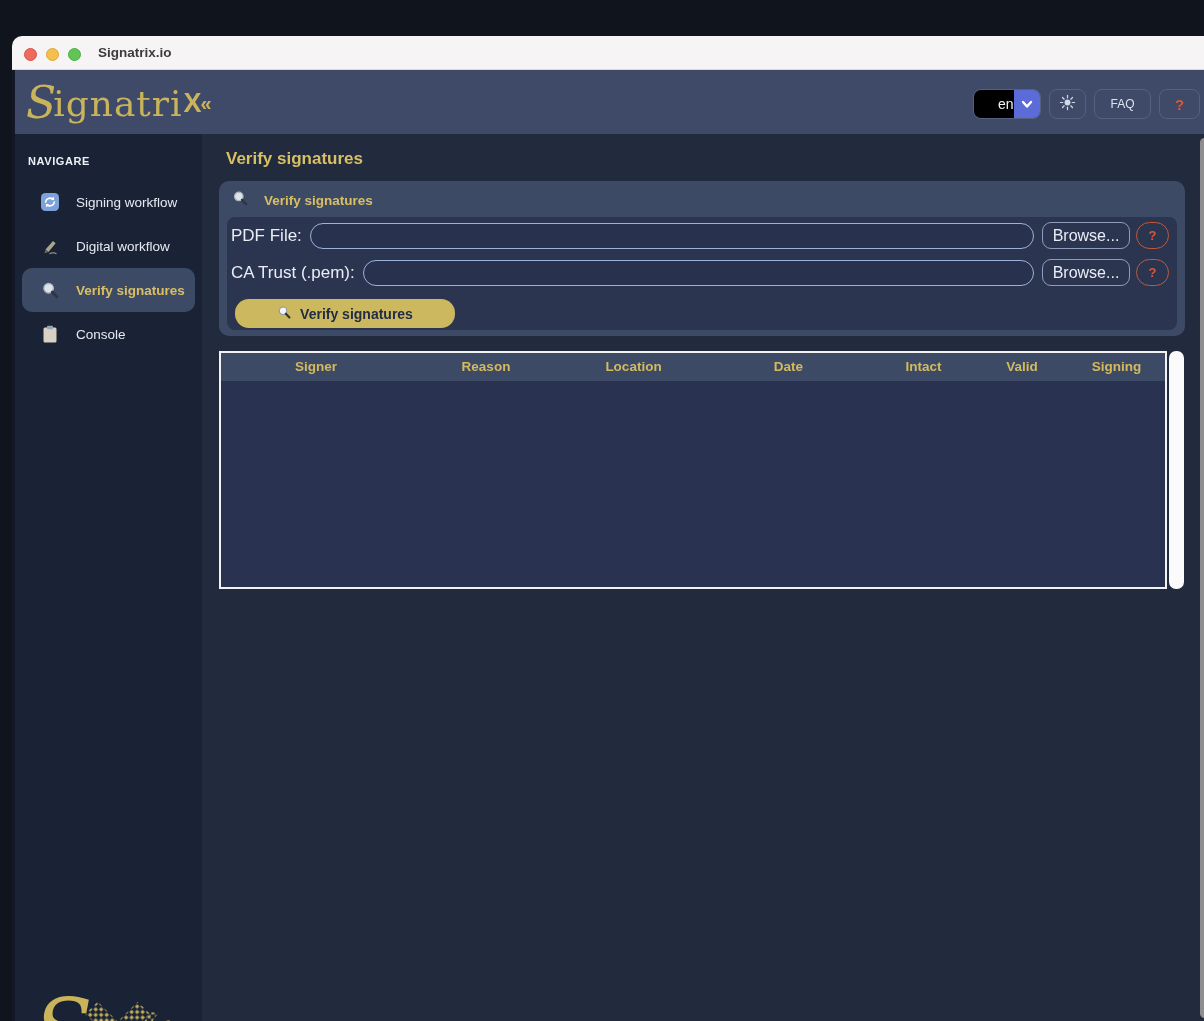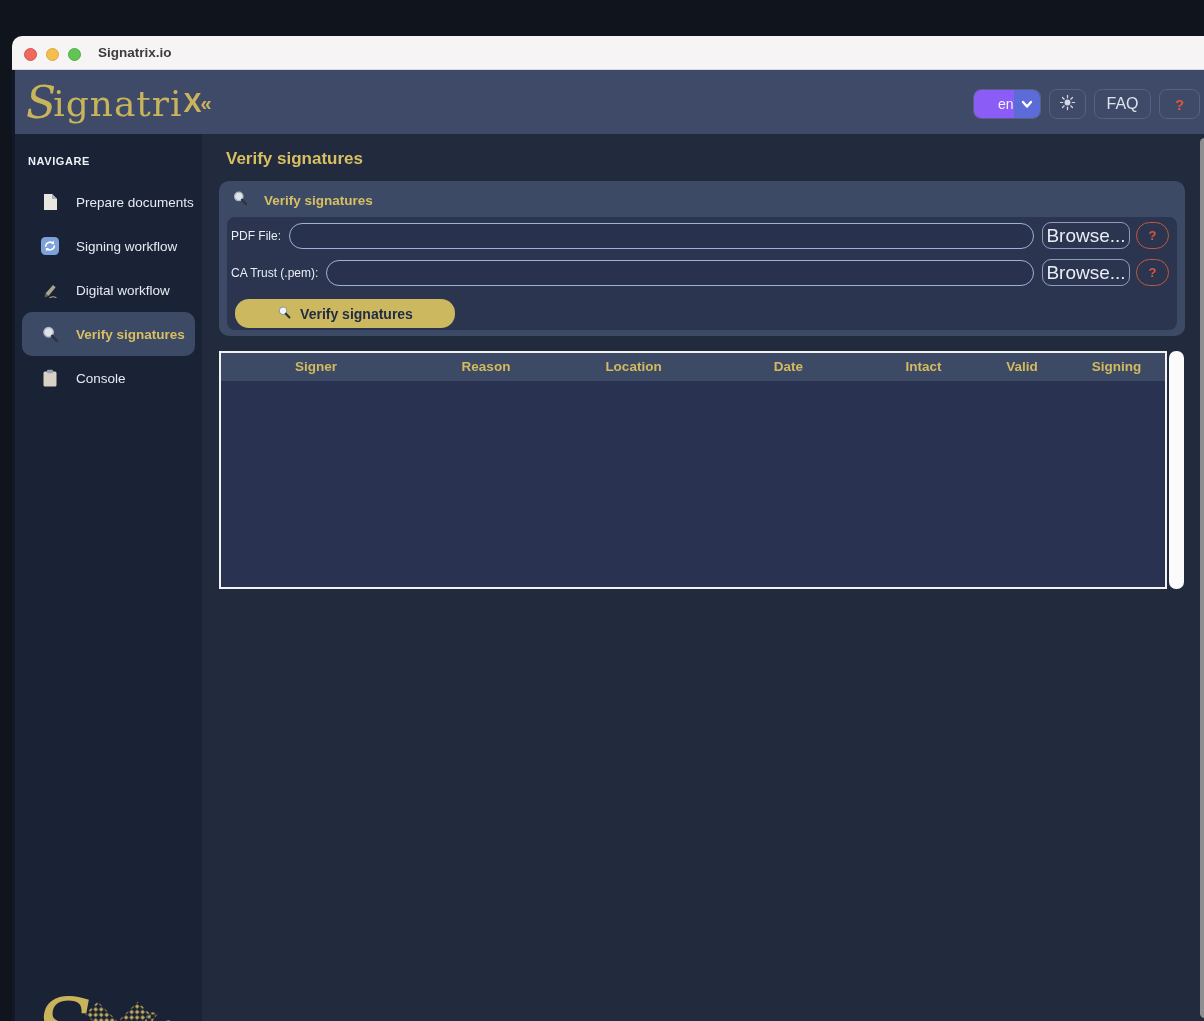--- a/index.html
+++ b/index.html
@@ -17,23 +17,23 @@
   
   .header { position:absolute; left:0; top:34px; width:1204px; height:64px; background:#3e4a68; }
   .logo { position:absolute; left:14px; top:8px; height:50px; display:flex; align-items:center; color:#c9b45c; }
   .logo-s { font-family:"DejaVu Serif", serif; font-style:italic; font-size:44px; line-height:44px; margin-right:-3px; }
   .logo-rest { font-family:"DejaVu Serif", serif; font-size:36px; letter-spacing:1px; }
   .logo-x { font-size:27px; font-weight:bold; margin-left:1px; }
   .logo-chev { font-size:20px; font-weight:bold; margin-left:-1px; letter-spacing:-2px; }
   .tagline { position:absolute; left:175px; top:24px; font-size:15px; color:#ccd4e3; }
   .hdr-ctrls { position:absolute; right:16px; top:19px; display:flex; gap:8px; align-items:center; }
   .lang { display:flex; width:68px; height:30px; border-radius:8px; overflow:hidden; border:1px solid #55617f; cursor:pointer; }
-  .lang-val { width:40px; background:#8b5cf6; color:#f0f3f8; font-size:14px; display:flex; align-items:center; justify-content:center;padding-left:24px; }
+  .lang-val { width:40px; background:#000000; color:#f0f3f8; font-size:14px; display:flex; align-items:center; justify-content:center;padding-left:24px; }
   .lang-btn { width:28px; background:#5b6cd8; display:flex; align-items:center; justify-content:center; }
-  .hbtn { height:30px; border-radius:8px; border:1px solid #55617f; background:transparent; color:#dde3ee; font-size:16px; font-family:"Liberation Sans", sans-serif; display:flex; align-items:center; justify-content:center; cursor:pointer; }
+  .hbtn { height:30px; border-radius:8px; border:1px solid #55617f; background:transparent; color:#dde3ee; font-size:12px; font-family:"Liberation Sans", sans-serif; display:flex; align-items:center; justify-content:center; cursor:pointer; }
   .hbtn.sun { width:37px; }
   .hbtn.faq { width:57px; }
   .hbtn.help { width:41px; color:#d8573a; font-weight:bold; font-size:15px; }
 
   
   .sidebar { position:absolute; left:0; top:98px; width:190px; height:899px; background:#1a2335; }
   .left-edge { position:absolute; left:0; top:34px; width:3px; height:987px; background:#121827; z-index:5; }
   .nav-label { position:absolute; left:16px; top:21px; font-size:11px; font-weight:bold; letter-spacing:0.6px; color:#eef1f6; }
   .nav-list { position:absolute; left:0; top:46px; width:190px; }
   .nav-item { height:44px; margin:0 7px 0 10px; border-radius:10px; display:flex; align-items:center; padding-left:18px; gap:16px; cursor:pointer; }
@@ -45,23 +45,23 @@
   .side-logo { position:absolute; left:50%; top:853px; transform:translateX(-50%); }
 
   
   .main { position:absolute; left:190px; top:98px; width:1014px; height:899px; background:#212b3d; }
   .page-title { position:absolute; left:24px; top:15px; font-size:17px; font-weight:bold; color:#d9bf63; }
   .panel { position:absolute; left:17px; top:47px; width:966px; height:155px; background:#3d4a66; border-radius:10px; }
   .panel-legend { position:absolute; left:13px; top:9px; display:flex; align-items:center; gap:15px; }
   .panel-legend .ltxt { font-size:13.5px; font-weight:bold; color:#d9bf63; }
   .form { position:absolute; left:8px; top:36px; width:950px; height:113px; background:#2b3550; border-radius:8px; padding:5px 8px 0 4px; }
   .frow { display:flex; align-items:center; height:27px; margin-bottom:10px; }
-  .frow label { font-size:12px; color:#e9edf6; margin-right:8px; white-space:nowrap; }
+  .frow label { font-size:17px; color:#e9edf6; margin-right:8px; white-space:nowrap; }
   .frow input { flex:1; height:26px; border-radius:13px; background:#28324e; border:1.5px solid #9db2da; outline:none; color:#e9edf6; font-size:13px; padding:0 12px; margin-right:8px; }
-  .browse { width:88px; height:27px; border-radius:9px; border:1px solid #8f9cbb; background:transparent; color:#e9edf6; font-size:19px; font-family:"Liberation Sans", sans-serif; cursor:pointer; margin-right:6px; flex:0 0 88px; }
+  .browse { width:88px; height:27px; border-radius:9px; border:1px solid #8f9cbb; background:transparent; color:#e9edf6; font-size:16px; font-family:"Liberation Sans", sans-serif; cursor:pointer; margin-right:6px; flex:0 0 88px; }
   .help-oval { width:33px; height:27px; border-radius:14px; border:1.5px solid #bf5a3c; background:transparent; color:#d8573a; font-size:13px; font-weight:bold; font-family:"Liberation Sans", sans-serif; cursor:pointer; flex:0 0 33px; }
   .verify-btn { margin:13px 0 0 4px; width:220px; height:29px; border-radius:14px; border:none; background:#ccb95f; display:flex; align-items:center; justify-content:center; gap:8px; cursor:pointer; }
   .verify-btn .vtxt { font-size:14px; font-weight:bold; color:#222c45; font-family:"Liberation Sans", sans-serif; }
 
   
   .vtable { position:absolute; left:17px; top:217px; width:948px; height:238px; border:2px solid #f2f2f2; background:#293250; }
   .thead { display:flex; height:28px; background:#3d4a66; }
   .thead .th { line-height:28px; text-align:center; font-size:13.5px; font-weight:bold; color:#d3ba5e; }
   .c0{width:190px}.c1{width:150px}.c2{width:145px}.c3{width:165px}.c4{width:105px}.c5{width:92px}.c6{width:97px}
   .tbody { height:206px; }
@@ -122,29 +122,20 @@
       <button class="hbtn faq">FAQ</button>
       <button class="hbtn help">?</button>
     </div>
   </div>
 
   <div class="left-edge"></div>
 
   <div class="sidebar">
     <div class="nav-label">NAVIGARE</div>
     <div class="nav-list">
-      <div class="nav-item">
-        <span class="nicon">
-          <svg width="17" height="18" viewBox="0 0 17 18">
-              <path d="M2 1 h8 l5 5 v11 h-13 z" fill="#e9e6df"></path>
-              <path d="M10 1 l5 5 h-5 z" fill="#aab2c2"></path>
-            </svg>
-        </span>
-        <span class="nlabel">Prepare documents</span>
-      </div>
       <div class="nav-item">
         <span class="nicon">
           <svg width="18" height="18" viewBox="0 0 18 18">
               <rect width="18" height="18" rx="4.5" fill="#7da2d9"></rect>
               <path d="M4.6 9 a4.4 4.4 0 0 1 7.4-2.6" fill="none" stroke="#ffffff" stroke-width="1.7" stroke-linecap="round"></path>
               <polygon points="12.6,3.6 13.3,7 10,6.4" fill="#ffffff"></polygon>
               <path d="M13.4 9 a4.4 4.4 0 0 1-7.4 2.6" fill="none" stroke="#ffffff" stroke-width="1.7" stroke-linecap="round"></path>
               <polygon points="5.4,14.4 4.7,11 8,11.6" fill="#ffffff"></polygon>
             </svg>
         </span>

